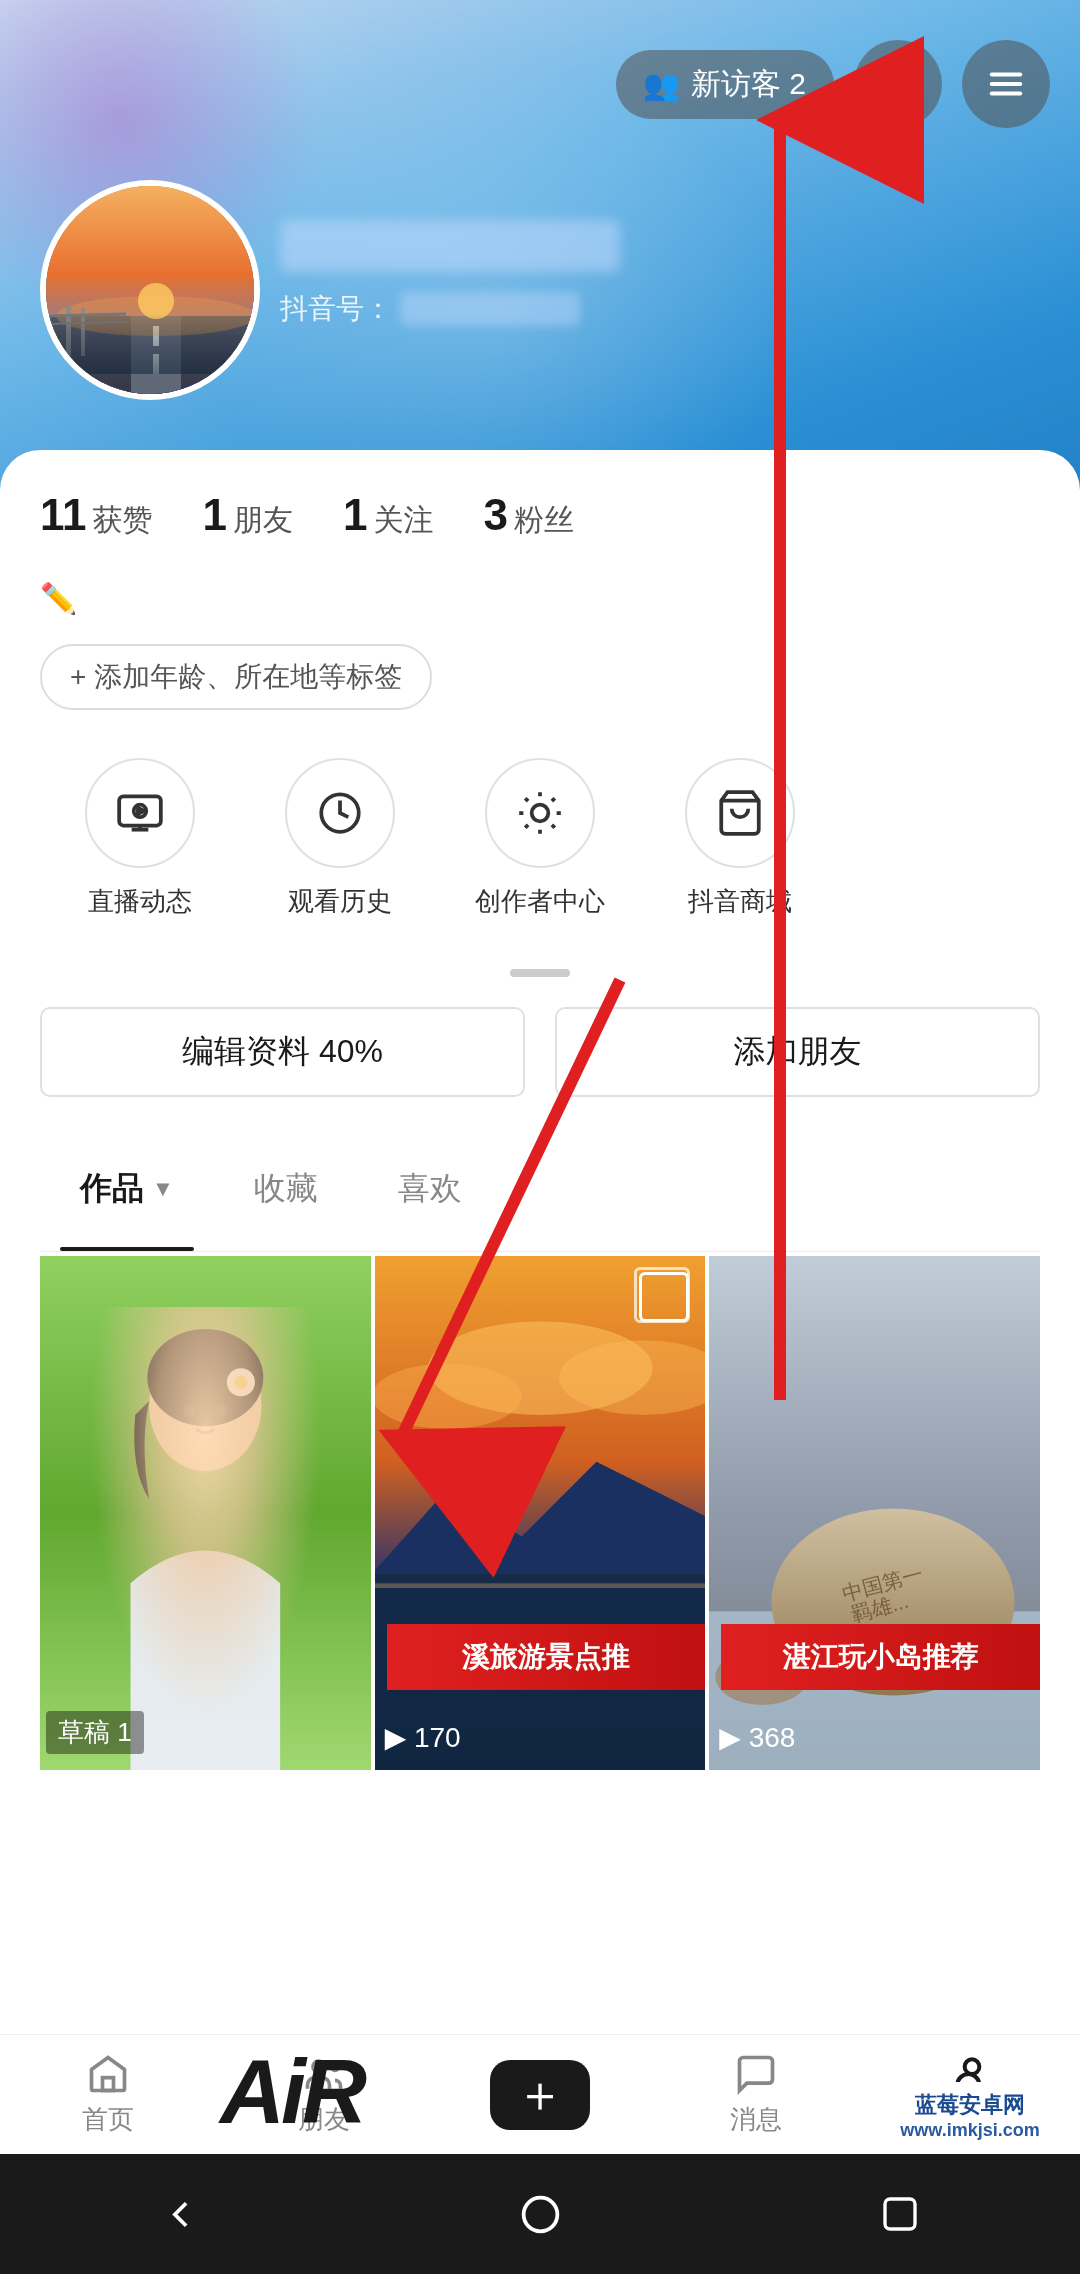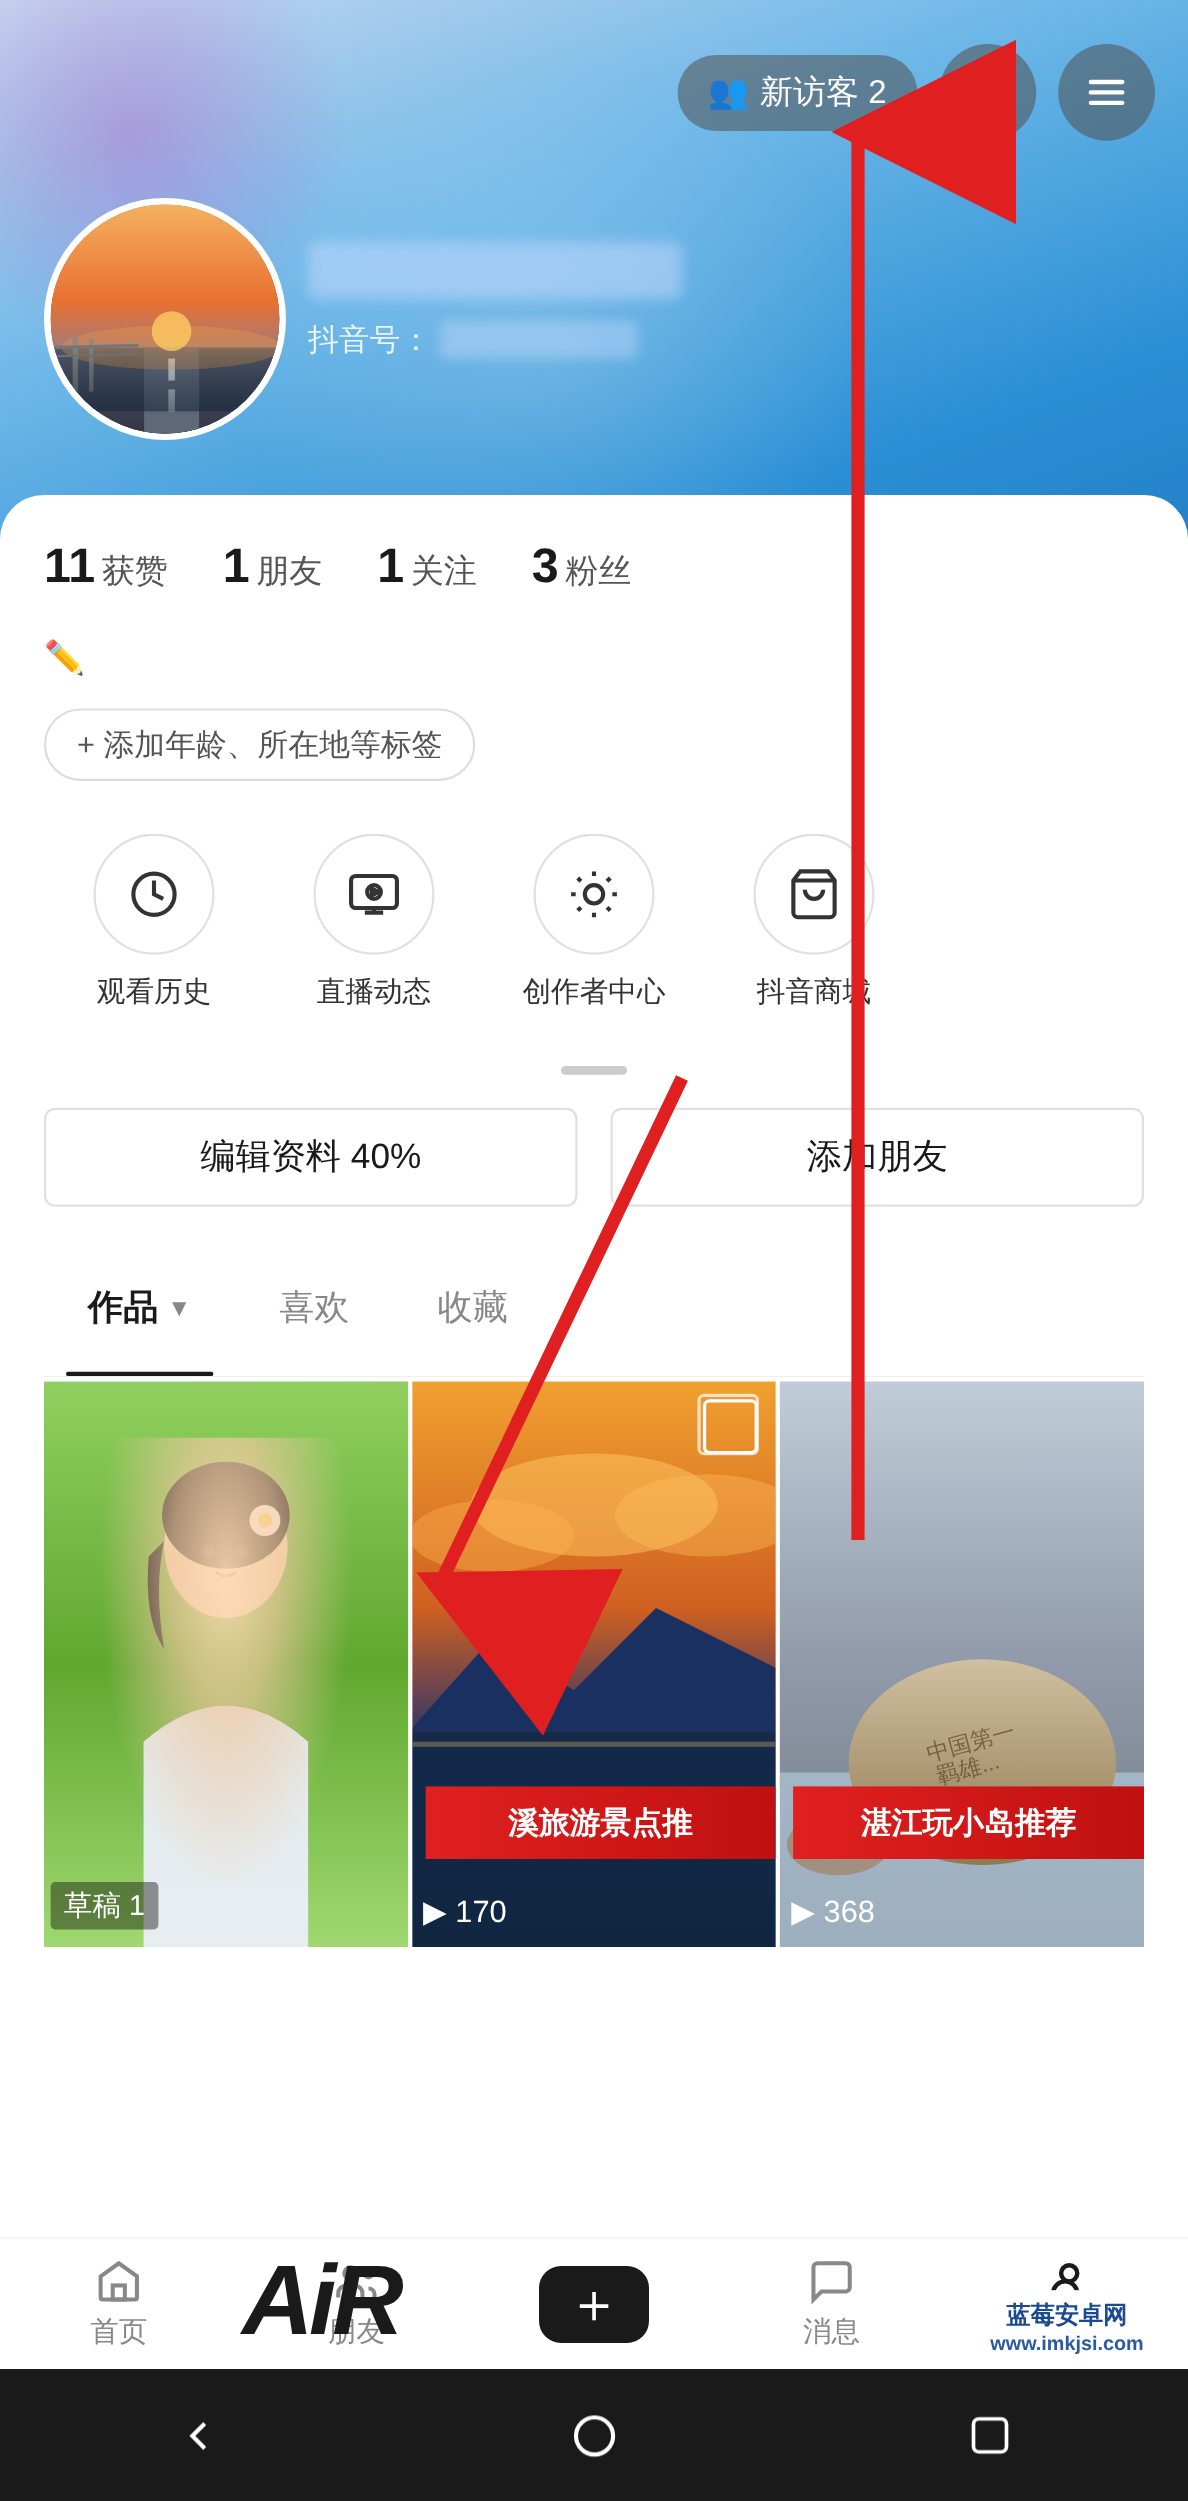--- a/index.html
+++ b/index.html
@@ -577,37 +577,37 @@
   
   <div class="tag-add-btn">
     <span>+ 添加年龄、所在地等标签</span>
   </div>
 
   
   <div class="features-row">
     <div class="feature-item">
       <div class="feature-icon-wrap">
         <svg width="50" height="50" viewBox="0 0 24 24" fill="none" stroke="#333" stroke-width="1.8">
-          <circle cx="12" cy="12" r="9"></circle>
-          <polyline points="12,6 12,12 16,14"></polyline>
-        </svg>
-      </div>
-      <span class="feature-label">观看历史</span>
-    </div>
-    <div class="feature-item">
-      <div class="feature-icon-wrap">
-        <svg width="50" height="50" viewBox="0 0 24 24" fill="none" stroke="#333" stroke-width="1.8">
           <rect x="2" y="4" width="20" height="14" rx="2"></rect>
           <circle cx="12" cy="11" r="3"></circle>
           <polygon points="11,9.5 14,11 11,12.5" fill="#333"></polygon>
           <line x1="8" y1="20" x2="16" y2="20"></line>
           <line x1="12" y1="18" x2="12" y2="20"></line>
         </svg>
       </div>
       <span class="feature-label">直播动态</span>
+    </div>
+    <div class="feature-item">
+      <div class="feature-icon-wrap">
+        <svg width="50" height="50" viewBox="0 0 24 24" fill="none" stroke="#333" stroke-width="1.8">
+          <circle cx="12" cy="12" r="9"></circle>
+          <polyline points="12,6 12,12 16,14"></polyline>
+        </svg>
+      </div>
+      <span class="feature-label">观看历史</span>
     </div>
     <div class="feature-item">
       <div class="feature-icon-wrap">
         <svg width="50" height="50" viewBox="0 0 24 24" fill="none" stroke="#333" stroke-width="1.8">
           <circle cx="12" cy="12" r="4"></circle>
           <path d="M12 2v2M12 20v2M2 12h2M20 12h2M4.9 4.9l1.4 1.4M17.7 17.7l1.4 1.4M4.9 19.1l1.4-1.4M17.7 6.3l1.4-1.4"></path>
         </svg>
       </div>
       <span class="feature-label">创作者中心</span>
     </div>
@@ -638,24 +638,24 @@
     </button>
   </div>
 
   
   <div class="tabs-row">
     <div class="tab-item active">
       <span>作品</span>
       <span class="tab-chevron">▼</span>
     </div>
     <div class="tab-item">
+      <span>收藏</span>
+    </div>
+    <div class="tab-item">
       <span>喜欢</span>
-    </div>
-    <div class="tab-item">
-      <span>收藏</span>
     </div>
   </div>
 
   
   <div class="content-grid">
 
     <div class="grid-item grid-item-1">
       <svg width="100%" height="100%" viewBox="0 0 360 550" xmlns="http://www.w3.org/2000/svg" preserveAspectRatio="xMidYMid slice">
         <defs>
           <linearGradient id="bg1" x1="0" y1="0" x2="0" y2="1">

